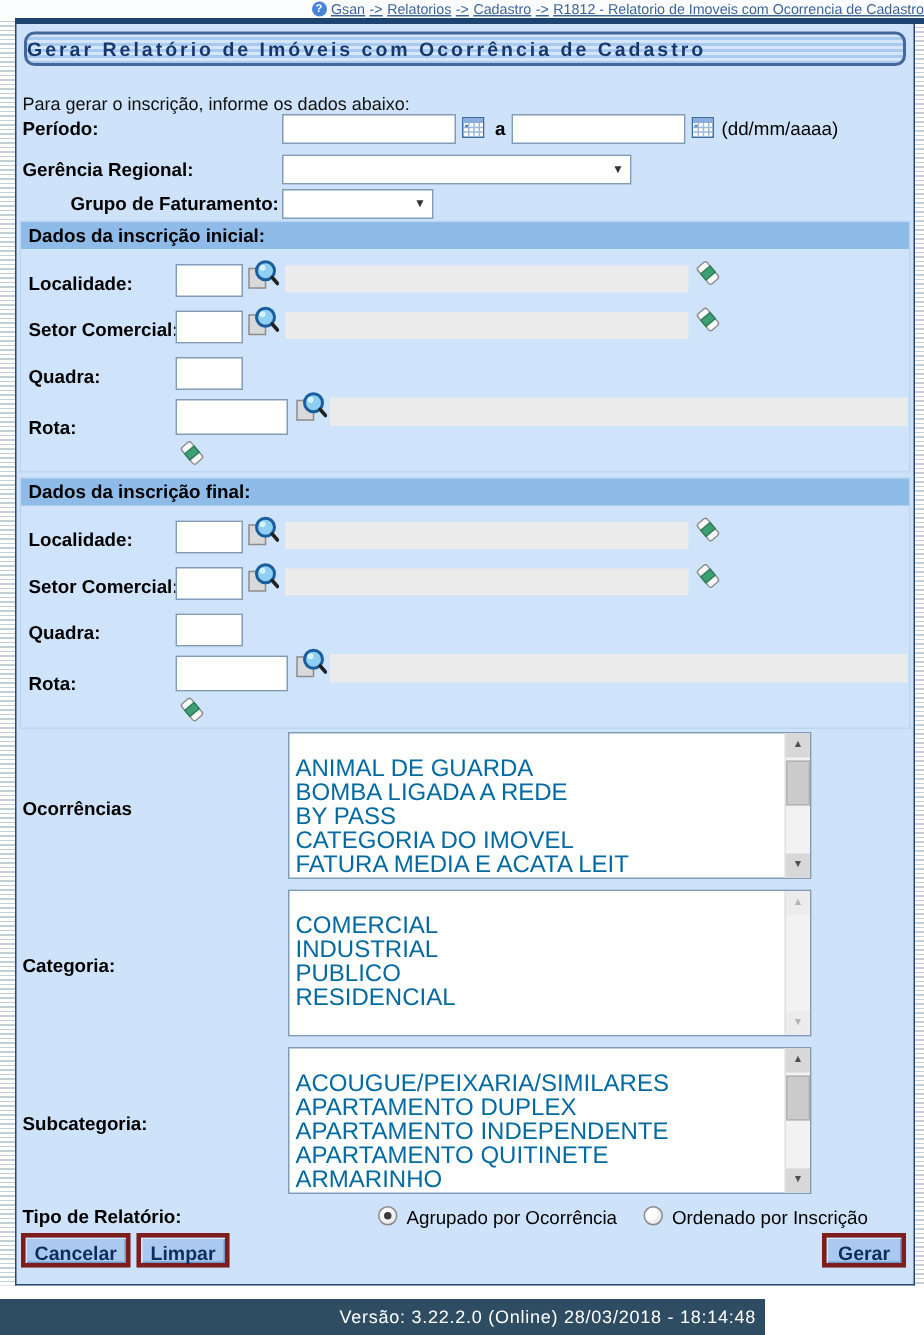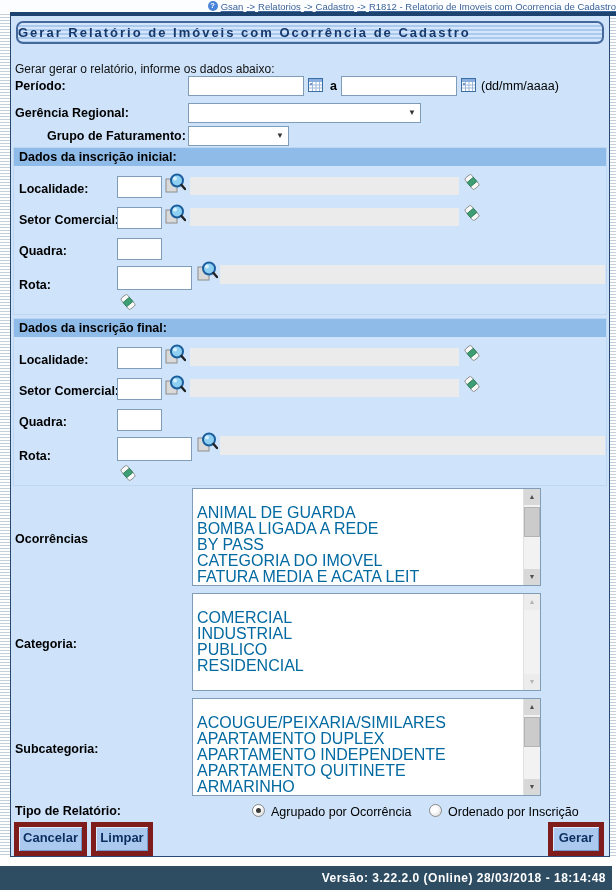--- a/index.html
+++ b/index.html
@@ -67,47 +67,47 @@
   .vscroll.disabled .varrow { background:#ececec; color:#b5b5b5; }
   .vthumb { position:absolute; left:0; top:18px; width:16px; height:30px; background:#cbcbcb;
     border:1px solid #b3b3b3; cursor:pointer; }
 
   .radio { position:absolute; width:13px; height:13px; border-radius:50%;
     background:radial-gradient(circle at 35% 35%, #ffffff 30%, #d6d6d6);
     border:1px solid #8a8a8a; cursor:pointer; }
   .radio.checked::after { content:''; position:absolute; left:3px; top:3px; width:5px; height:5px;
     border-radius:50%; background:#3b3b3b; }
 
-  .btn { position:absolute; height:34px; background:#abc8ef; border:5px solid #7f1d1d;
+  .btn { position:absolute; height:23px; background:#abc8ef; border:3px solid #7f1d1d;
     box-shadow: inset 1px 1px 0 #ddebfc, inset -1px -1px 0 #7099cc;
     color:#0b2e5e; font-weight:bold; font-size:13px; text-align:center; line-height:21px; cursor:pointer; }
 
-  .footer-bar { position:absolute; left:0; top:866px; width:612px; height:24px; background:#2e4d63;
-    color:#fff; font-size:12px; font-weight:bold; text-align:right; line-height:24px;
+  .footer-bar { position:absolute; left:0; top:866px; width:510px; height:24px; background:#2e4d63;
+    color:#fff; font-size:12px; font-weight:normal; text-align:right; line-height:24px;
     padding-right:6px; letter-spacing:0.5px; }
 </style>
 </head>
 <body>
 
 <div class="page">
 
   <div class="breadcrumb-bar">
     <span class="help-icon">?</span>
     <span id="breadcrumb-links"><span class="crumb-link">Gsan</span><span class="crumb-sep">-&gt;</span><span class="crumb-link">Relatorios</span><span class="crumb-sep">-&gt;</span><span class="crumb-link">Cadastro</span><span class="crumb-sep">-&gt;</span><span class="crumb-link">R1812 - Relatorio de Imoveis com Ocorrencia de Cadastro</span></span>
   </div>
 
   <div class="navy-bar"></div>
   <div class="edge-strip edge-left"></div>
   <div class="edge-strip edge-right"></div>
 
   <div class="main-frame">
 
     <div class="title-box">Gerar Relatório de Imóveis com Ocorrência de Cadastro</div>
 
-    <div class="intro">Gerar gerar o relatório, informe os dados abaixo:</div>
+    <div class="intro">Para gerar o inscrição, informe os dados abaixo:</div>
 
     <div class="lbl" style="left:4px; top:63px;">Período:</div>
     <input class="txt-input" style="left: 177px; top: 60px; width: 116px;" value="">
     <span class="icon-btn" style="left:297px; top:62px;">
       <svg width="15" height="14" viewBox="0 0 15 14">
           <rect x="0.5" y="0.5" width="14" height="13" fill="#fff" stroke="#3a6ea5"></rect>
           <rect x="1" y="1" width="13" height="3" fill="#89aede"></rect>
           <path d="M1 7h13M1 10h13M4.5 4v9M8 4v9M11.5 4v9" stroke="#9db8d9" stroke-width="1" fill="none"></path>
           <rect x="2" y="5.2" width="2" height="1.6" fill="#5b87bf"></rect>
         </svg>

